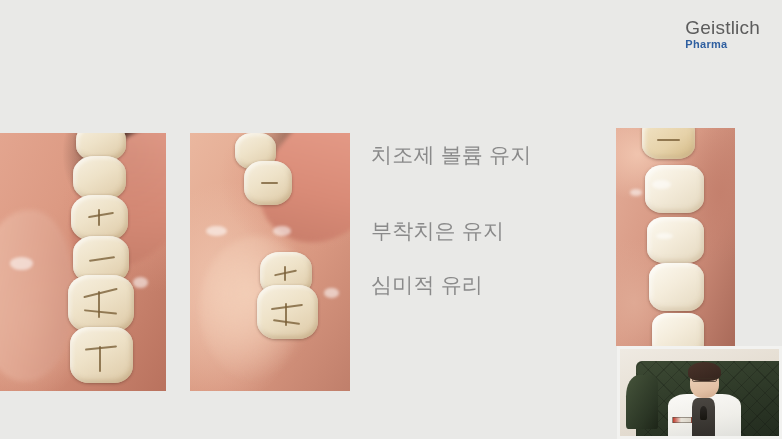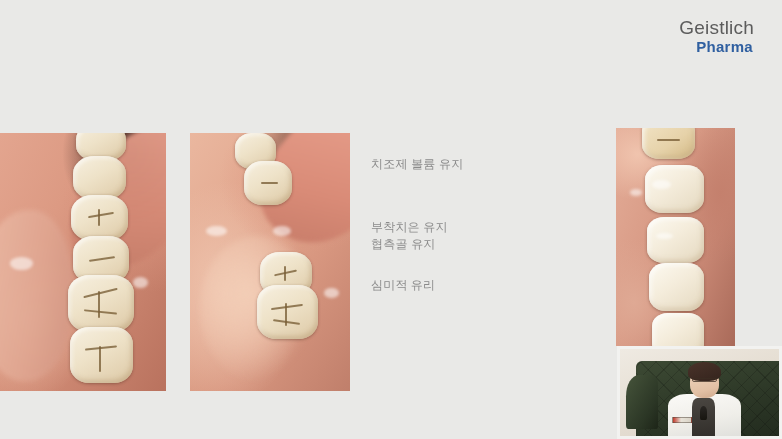--- a/index.html
+++ b/index.html
@@ -16,33 +16,32 @@
     position: relative;
     width: 782px;
     height: 439px;
     background: #e9e9e7;
   }
 
   
   .logo {
     position: absolute;
     top: 18px;
-    right: 28px;
-    text-align: right;
+    right: 22px;
     line-height: 1;
   }
   .logo-main {
     font-size: 19px;
     color: #5c5c5c;
     letter-spacing: 0.2px;
     font-weight: 400;
     display: block;
   }
   .logo-sub {
-    font-size: 15px;
+    font-size: 11px;
     font-weight: bold;
     color: #2f5fa0;
     display: block;
     margin-top: 2px;
     margin-right: 1px;
     letter-spacing: 0.3px;
   }
 
   
   .title {
@@ -145,29 +144,29 @@
     position: absolute;
     background: rgba(255,255,255,.55);
     border-radius: 50%;
     filter: blur(1.5px);
   }
 
   
   .text-block {
     position: absolute;
     left: 371px;
-    top: 156px;
+    top: 140px;
     width: 225px;
     color: #8a8a8a;
-    font-size: 12px;
+    font-size: 21px;
     line-height: 1.42;
     letter-spacing: 0.2px;
   }
   .text-group { margin-bottom: 17px; }
-  .text-group:last-child { margin-bottom: 0; font-family: Liberation Serif, serif; }
+  .text-group:last-child { margin-bottom: 0; }
   .text-line { white-space: nowrap; display: block; }
   #group-0 { margin-bottom: 22px; }
   #group-1 { margin-bottom: 24px; margin-top: 46px; }
   #group-2 { margin-bottom: 23px; }
 
   
   .webcam {
     position: absolute;
     left: 617px;
     top: 346px;
@@ -304,21 +303,20 @@
     <div class="gloss" style="left:30%;top:24%;width:16%;height:4%;"></div>
     <div class="gloss" style="left:34%;top:48%;width:14%;height:3%;"></div>
   </div>
 
   <div class="text-block">
     <div class="text-group" id="group-0">
       <span class="text-line">치조제 볼륨 유지</span>
     </div>
     <div class="text-group" id="group-1">
       <span class="text-line">부착치은  유지</span>
-      <span class="text-line">협측골 유지</span>
     </div>
     <div class="text-group" id="group-3">
       <span class="text-line">심미적 유리</span>
     </div>
   </div>
 
   <div class="webcam">
     <div class="cam-inner">
       <div class="cam-wall"></div>
       <div class="cam-sofa"></div>

